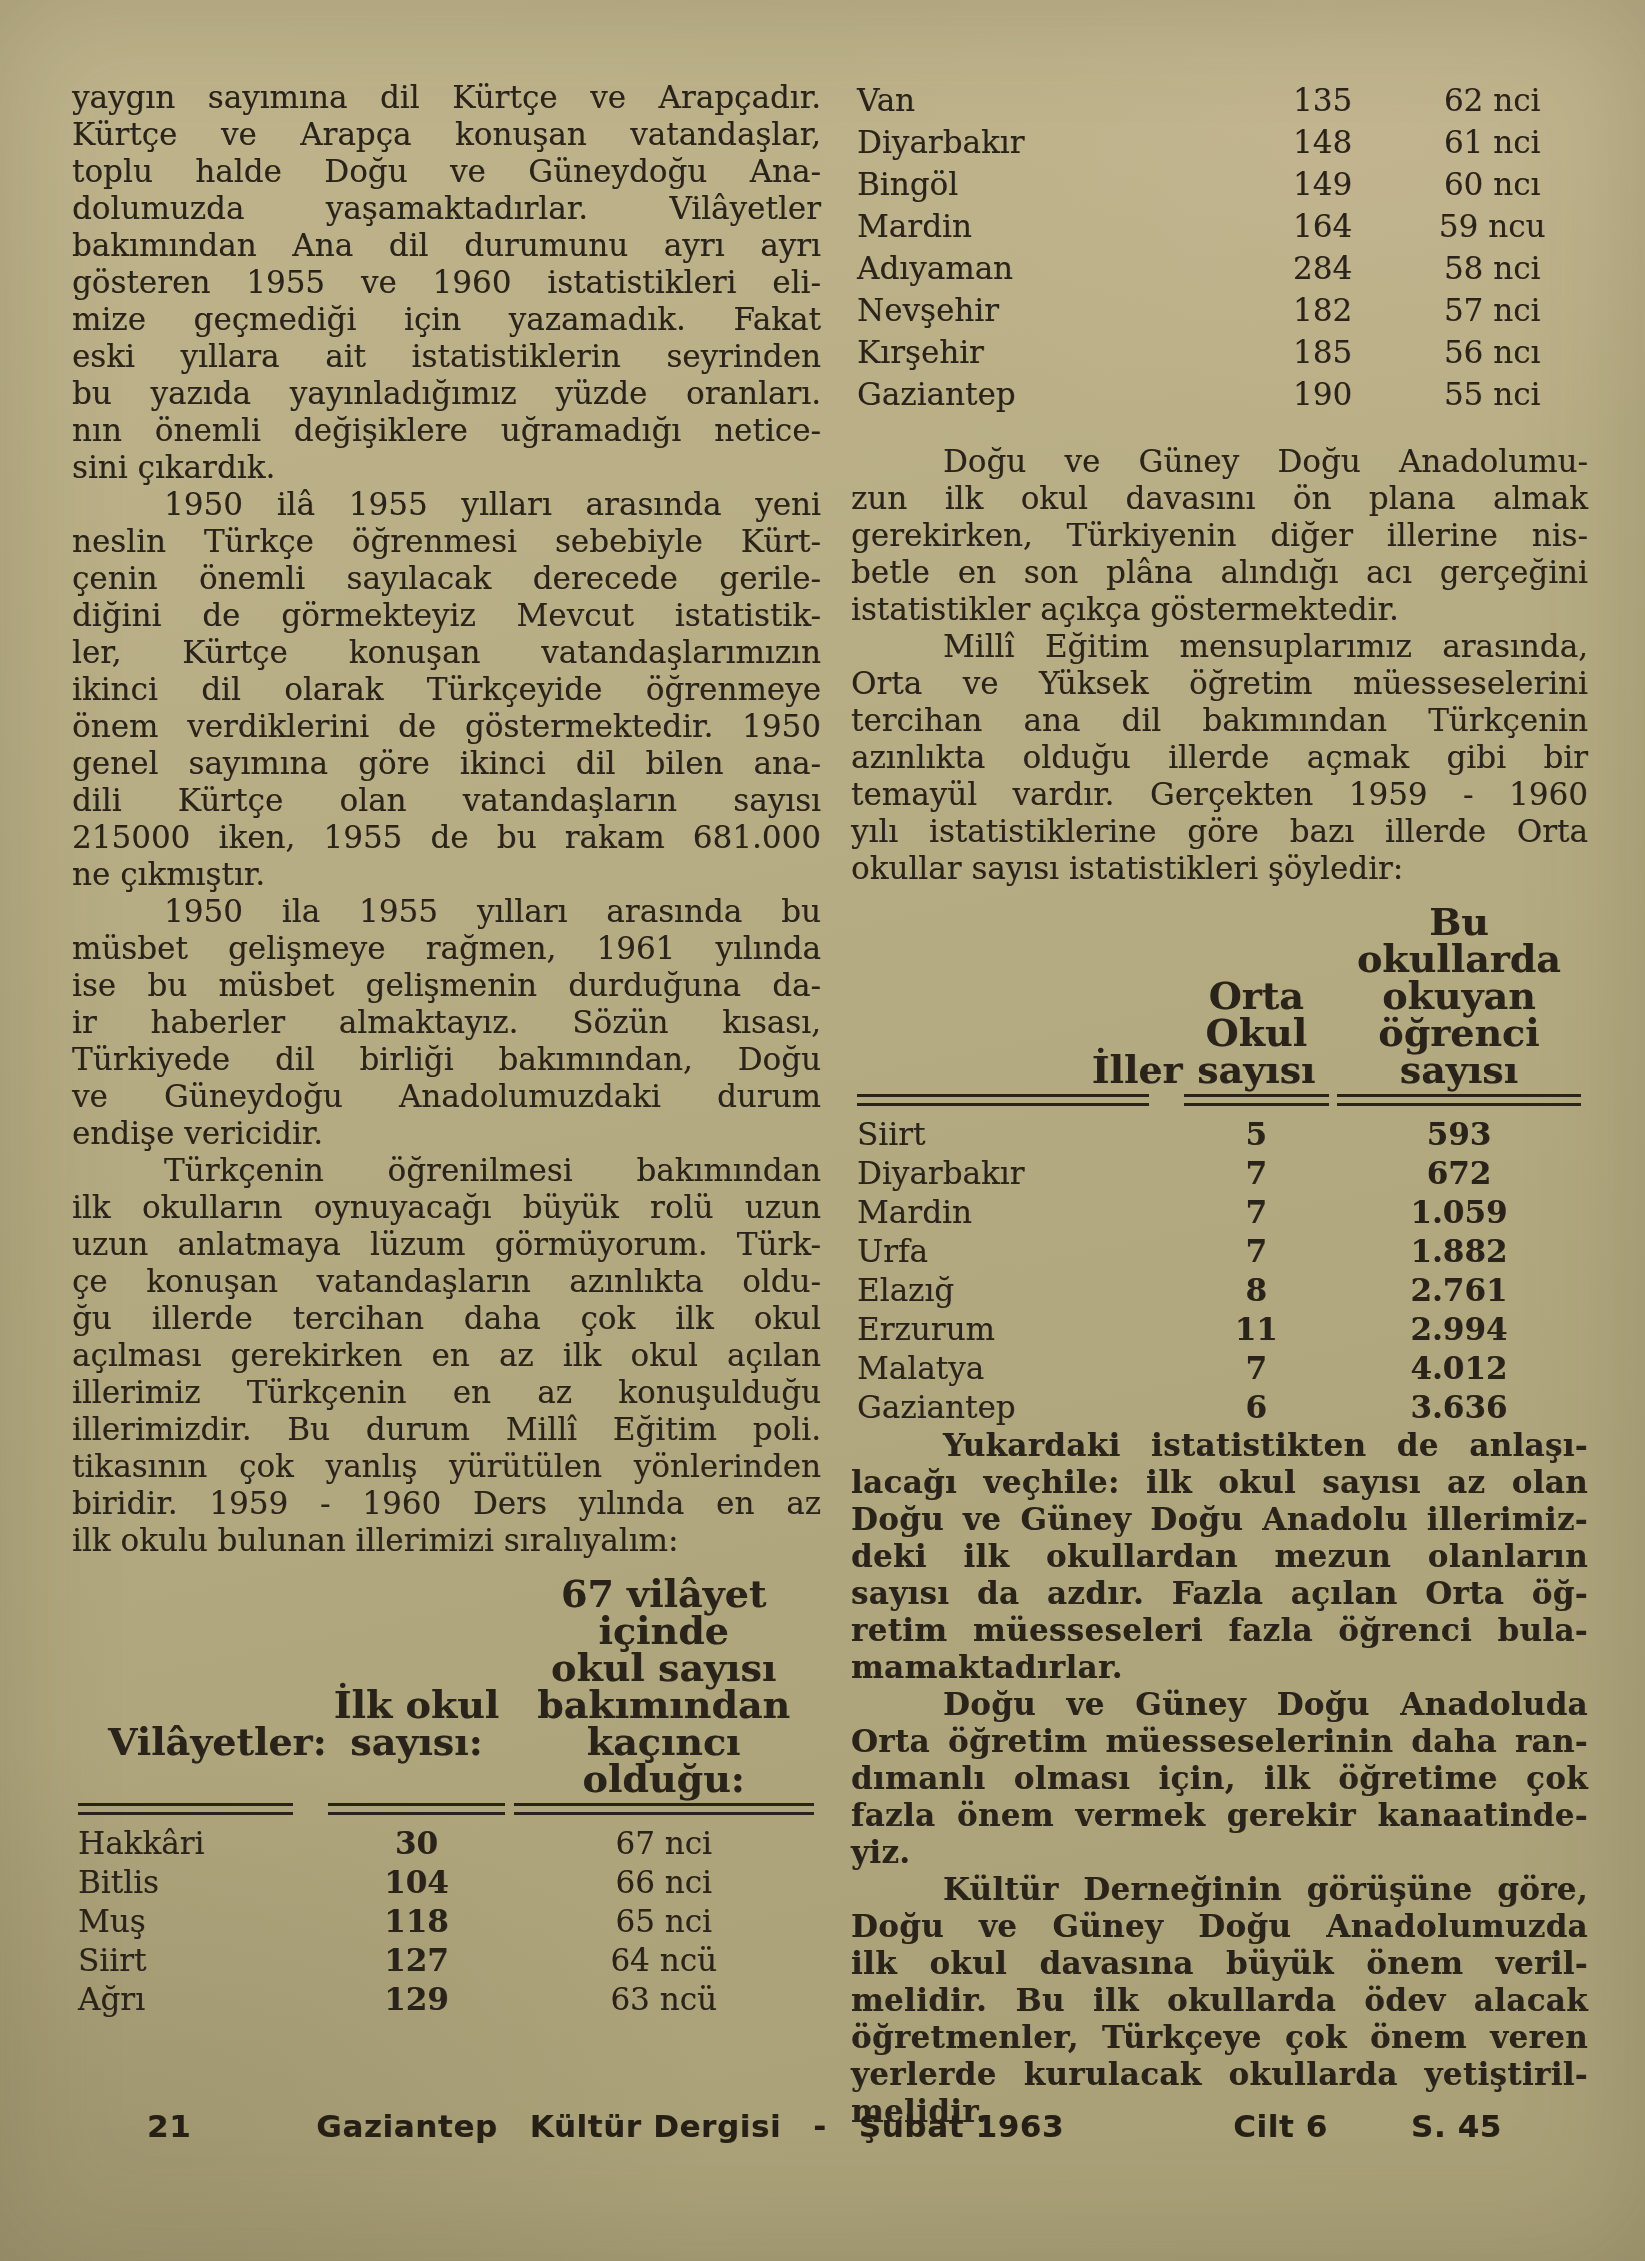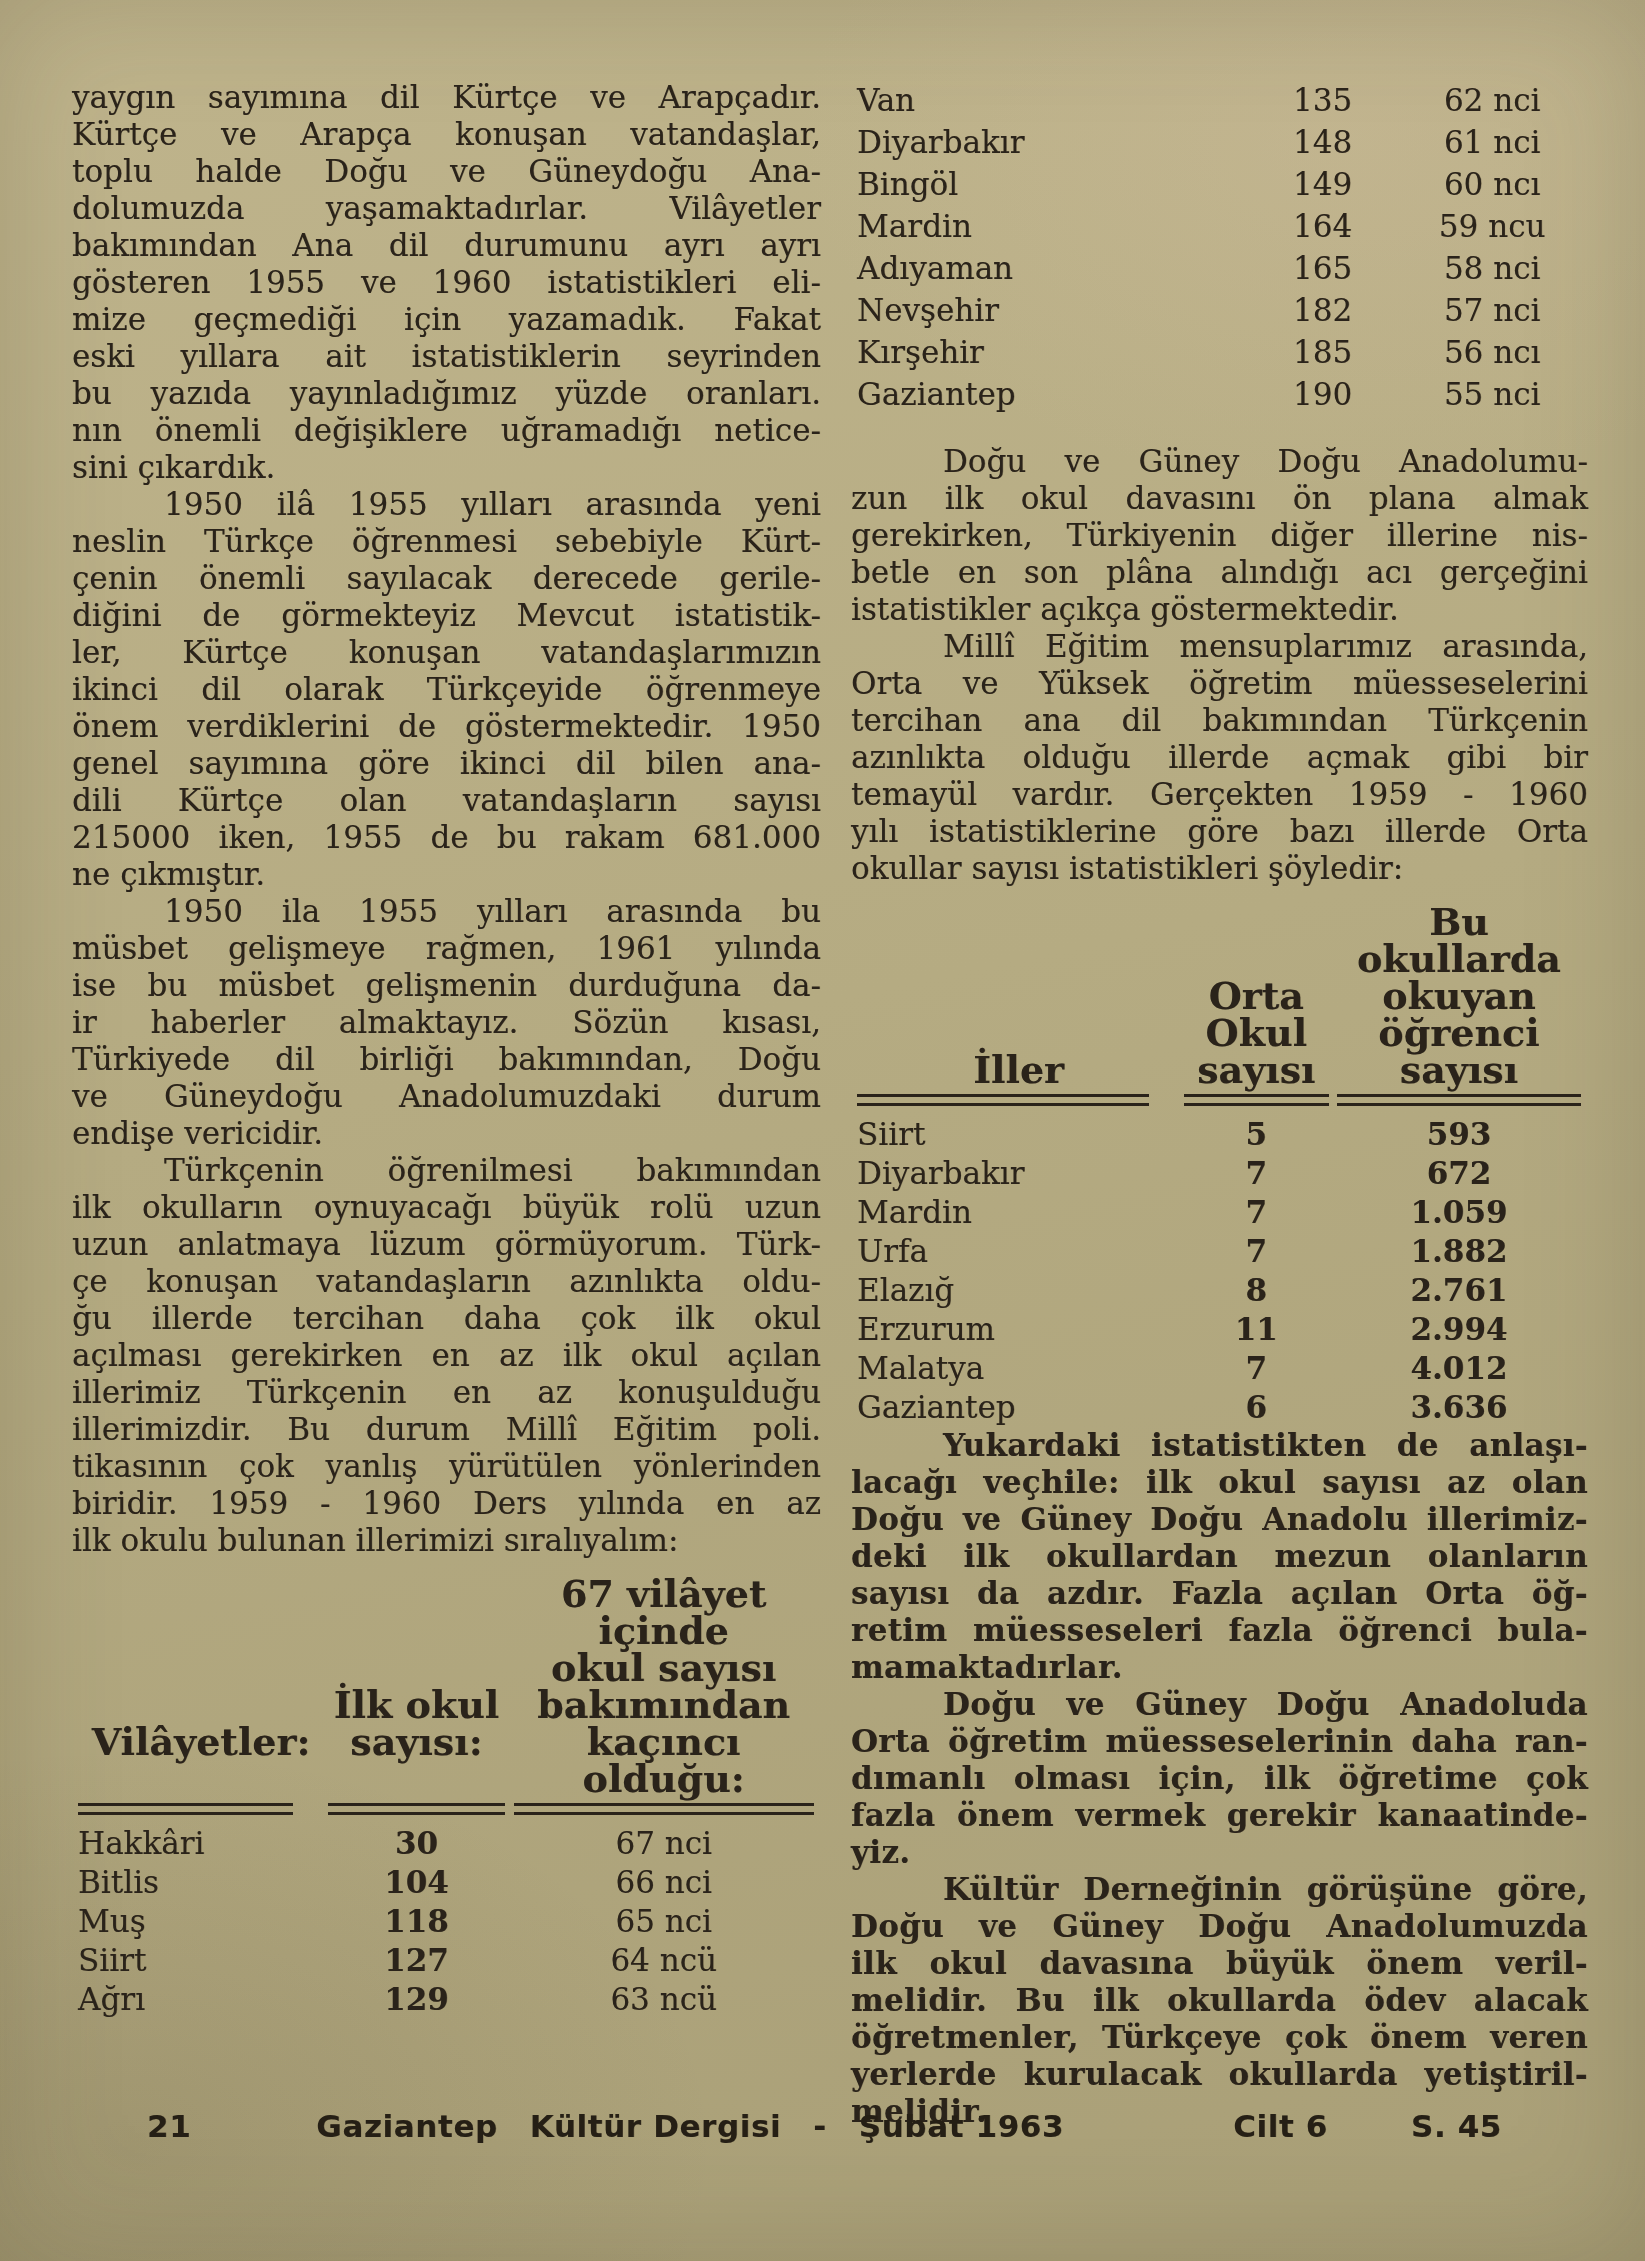--- a/index.html
+++ b/index.html
@@ -41,21 +41,21 @@
   .lt .trow{grid-template-columns:34% 24% 42%;}
   .rt1 .trow{grid-template-columns:54% 20% 26%;}
   .rt2 .trow{grid-template-columns:45% 20% 35%;}
   .trow > div{font-size:31px;line-height:39px;text-shadow:0.4px 0.4px 0.6px rgba(45,35,20,.35);}
   .rt1 .trow > div{line-height:42px;}
   .trow .c1{text-align:left;padding-left:6.1px;}
   .trow .c2{text-align:center;}
   .trow .c3{text-align:center;}
   .lt .c2, .rt2 .c2, .rt2 .c3, .lt-head, .rt2-head{font-weight:bold;}
   .lt-head > div, .rt2-head > div{font-size:38px;line-height:37px;font-weight:bold;text-align:center;text-shadow:0.4px 0.4px 0.6px rgba(45,35,20,.35);}
-  .lt-head .c1, .rt2-head .c1{text-align:center;padding-left:3.7px;}
+  .lt-head .c1, .rt2-head .c1{text-align:right;padding-left:3.7px;}
   .rules{margin:6.1px 0 9.8px;}
   .dblrule{height:5.5px;border-top:3.7px solid #2a231a;border-bottom:3.7px solid #2a231a;}
   .rules .c1 .dblrule{margin-right:34px;}
   .rules .c2 .dblrule{margin:0 1.2px;}
   .rules .c3 .dblrule{margin:0 7.3px;}
 
   
   .footer{
     position:absolute;left:147px;right:144px;top:2108px;
     display:flex;align-items:baseline;
@@ -202,21 +202,21 @@
             <div class="c2">149</div>
             <div class="c3">60 ncı</div>
           </div>
           <div class="trow">
             <div class="c1">Mardin</div>
             <div class="c2">164</div>
             <div class="c3">59 ncu</div>
           </div>
           <div class="trow">
             <div class="c1">Adıyaman</div>
-            <div class="c2">165</div>
+            <div class="c2">284</div>
             <div class="c3">58 nci</div>
           </div>
           <div class="trow">
             <div class="c1">Nevşehir</div>
             <div class="c2">182</div>
             <div class="c3">57 nci</div>
           </div>
           <div class="trow">
             <div class="c1">Kırşehir</div>
             <div class="c2">185</div>

